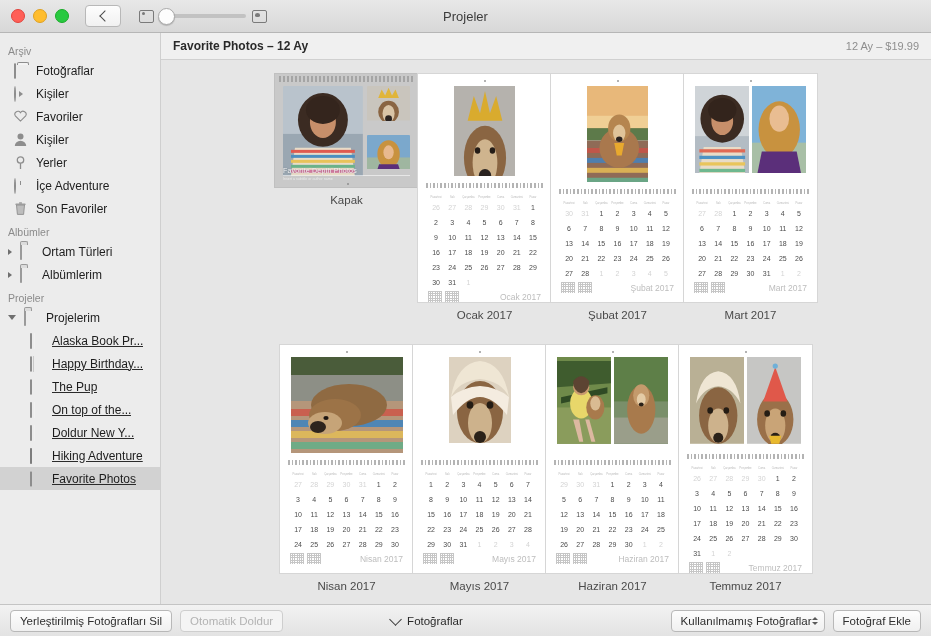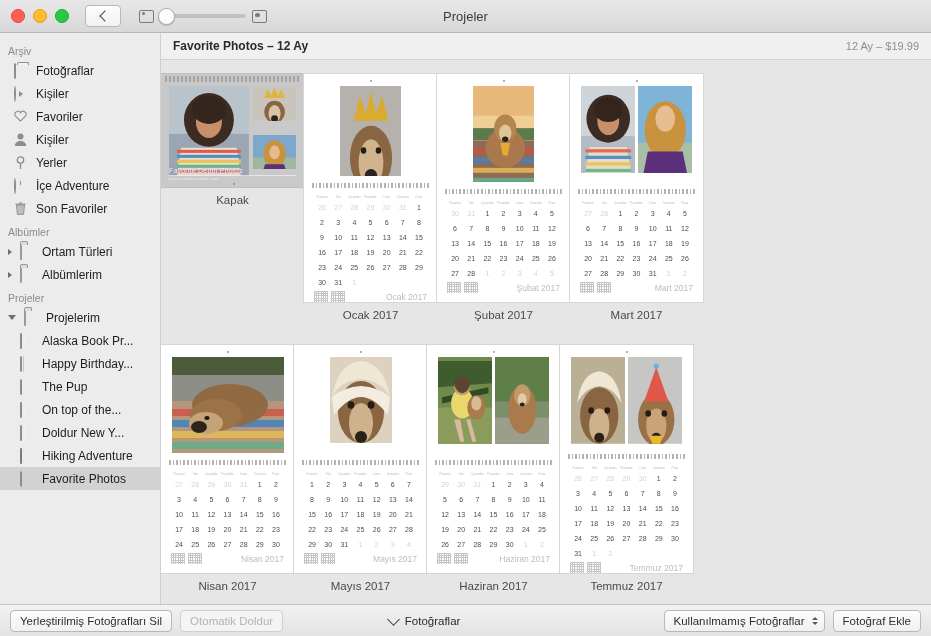--- a/index.html
+++ b/index.html
@@ -64,21 +64,21 @@
     width:160px;min-width:160px;background:#ececec;
     border-right:1px solid #cfcfcf;
     padding-top:6px;font-size:12px;color:#2b2b2b;
     overflow:hidden;
   }
   .sb-group{padding:6px 0 2px 8px;font-size:10.5px;color:#8b8b8b;}
   .sb-item{height:23px;display:flex;align-items:center;padding-left:14px;gap:7px;}
   .sb-item.sel{background:#d2d2d2;}
   .sb-item .lbl{font-size:12px;color:#1d1d1d;white-space:nowrap;overflow:hidden;}
   .sb-item.indent1{padding-left:8px;}
-  .sb-item.indent2{padding-left:20px;}
+  .sb-item.indent2{padding-left:30px;text-decoration:underline;}
 
   .disc{width:0;height:0;border-left:4.5px solid #6f6f6f;border-top:3.5px solid transparent;border-bottom:3.5px solid transparent;margin-right:1px;}
   .disc.open{border-left:4px solid transparent;border-right:4px solid transparent;border-top:5px solid #6f6f6f;border-bottom:0;}
 
   
   .ic{width:15px;height:14px;position:relative;flex:0 0 15px;}
   .ic-photos{border:1.3px solid #8d8d8d;border-radius:2px;width:13px;height:11px;margin-top:1px;background:#e9e9e9;}
   .ic-photos::before{content:"";position:absolute;left:2.5px;top:-2px;width:10px;height:2px;border:1.3px solid #8d8d8d;border-bottom:none;border-radius:2px 2px 0 0;background:#f3f3f3;}
   .ic-mem{width:13px;height:13px;border:1.3px solid #8d8d8d;border-radius:50%;}
   .ic-mem::after{content:"";position:absolute;left:5px;top:4px;border-left:4px solid #8d8d8d;border-top:3px solid transparent;border-bottom:3px solid transparent;}
@@ -102,21 +102,21 @@
   .content{flex:1;display:flex;flex-direction:column;min-width:0;background:#e6e6e6;}
   .content-header{
     height:26px;min-height:26px;background:#f0f0f0;
     border-bottom:1px solid #d0d0d0;
     display:flex;align-items:center;padding:0 12px;justify-content:space-between;
   }
   .ch-title{font-size:12px;font-weight:700;color:#2a2a2a;}
   .ch-price{font-size:11px;color:#8e8e8e;}
 
   .canvas{flex:1;overflow:hidden;padding:14px 0 0 0;position:relative;background:#e6e6e6;}
-  .row{display:flex;justify-content:flex-start;}
+  .row{display:flex;justify-content:center;}
   .row2{margin-top:24px;}
 
   .page-wrap{display:flex;flex-direction:column;align-items:center;}
   .page-caption{font-size:11.5px;color:#4a4a4a;margin-top:7px;}
 
   
   .cover{
     width:143px;height:113px;background:#c9c9c9;
     position:relative;box-shadow:0 0 0 1px #c0c0c0;
   }
@@ -177,21 +177,21 @@
     background:linear-gradient(to bottom,#fdfdfd,#f0f0f0);
     border:1px solid #b8b8b8;border-radius:4px;
     height:20px;padding:0 9px;font-size:11.5px;color:#2f2f2f;
     display:flex;align-items:center;
   }
   .bb-btn.dis{color:#b3b3b3;background:#f4f4f4;border-color:#cecece;}
   .bb-pop{
     background:linear-gradient(to bottom,#fdfdfd,#f0f0f0);
     border:1px solid #b8b8b8;border-radius:4px;
     height:20px;padding:0 6px 0 9px;font-size:11.5px;color:#2f2f2f;
-    display:flex;align-items:center;gap:7px;
+    display:flex;align-items:center;
   }
   .updown{display:flex;flex-direction:column;gap:2px;}
   .updown i{display:block;width:0;height:0;border-left:3px solid transparent;border-right:3px solid transparent;}
   .updown i.u{border-bottom:3.5px solid #5a5a5a;}
   .updown i.d{border-top:3.5px solid #5a5a5a;}
   .photos-toggle{display:flex;align-items:center;gap:7px;font-size:11.5px;color:#2a2a2a;margin-left:auto;margin-right:auto;}
   .chev-d{width:8px;height:8px;border-left:1.8px solid #3a3a3a;border-bottom:1.8px solid #3a3a3a;transform:rotate(-45deg);margin-top:-3px;}
   .spacer-r{margin-left:auto;display:flex;align-items:center;gap:8px;}
 
   

